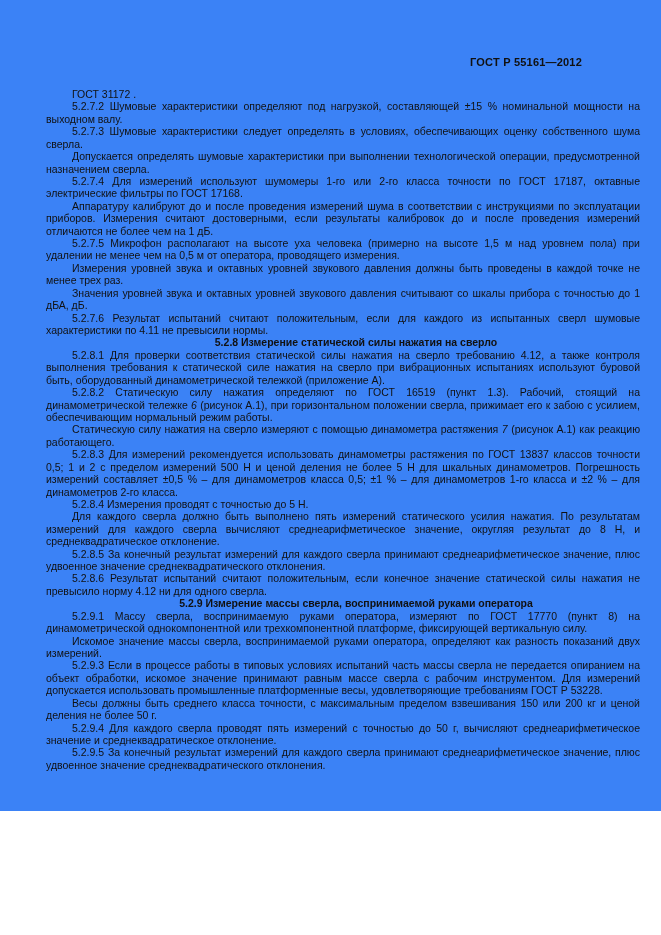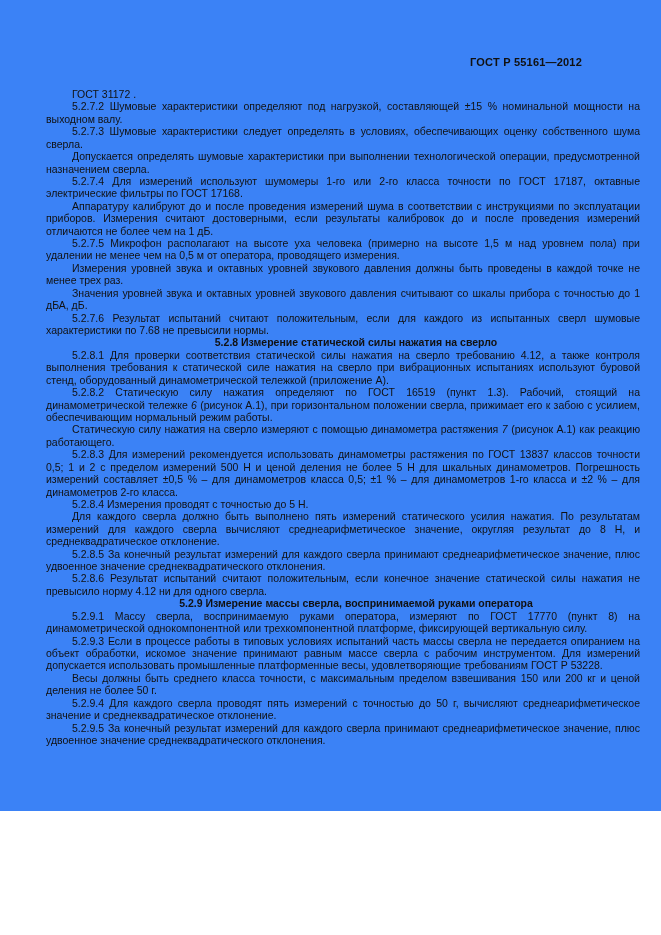--- a/index.html
+++ b/index.html
@@ -66,32 +66,33 @@
   <div class="content">
       <p class="body"><span>ГОСТ 31172 .</span></p>
       <p class="body"><span>5.2.7.2 Шумовые характеристики  определяют под нагрузкой, составляющей ±15 % номинальной мощности на выходном валу.</span></p>
       <p class="body"><span>5.2.7.3 Шумовые характеристики следует определять в условиях, обеспечивающих оценку собственного шума сверла.</span></p>
       <p class="body"><span>Допускается определять шумовые характеристики при выполнении технологической операции, предусмотренной назначением сверла.</span></p>
       <p class="body"><span>5.2.7.4 Для измерений используют шумомеры 1-го или 2-го класса точности по ГОСТ 17187, октавные электрические фильтры по ГОСТ 17168.</span></p>
       <p class="body"><span>Аппаратуру калибруют до и после проведения измерений шума в соответствии с инструкциями по эксплуатации приборов. Измерения считают достоверными, если результаты калибровок до и после проведения измерений отличаются не более чем на 1 дБ.</span></p>
       <p class="body"><span>5.2.7.5 Микрофон располагают на высоте уха человека (примерно на высоте 1,5 м над уровнем пола) при удалении не менее чем на 0,5 м от оператора, проводящего измерения.</span></p>
       <p class="body"><span>Измерения уровней звука и октавных уровней звукового давления должны быть проведены в каждой точке не менее трех раз.</span></p>
       <p class="body"><span>Значения уровней звука и октавных уровней звукового давления считывают со шкалы прибора с точностью до 1 дБА, дБ.</span></p>
-      <p class="body"><span>5.2.7.6 Результат испытаний считают положительным, если для каждого из испытанных сверл шумовые характеристики по 7.68 не превысили нормы.</span></p>
+      <p class="body"><span>5.2.7.6 Результат испытаний считают положительным, если для каждого из испытанных сверл шумовые характеристики по 4.11 не превысили нормы.</span></p>
       <p class="heading"><span>5.2.8 Измерение статической силы нажатия на сверло</span></p>
-      <p class="body"><span>5.2.8.1 Для проверки соответствия статической силы нажатия на сверло требованию 4.12, а также контроля выполнения требования к статической силе нажатия на сверло при вибрационных испытаниях используют буровой стенд, оборудованный динамометрической тележкой (приложение А).</span></p>
+      <p class="body"><span>5.2.8.1 Для проверки соответствия статической силы нажатия на сверло требованию 4.12, а также контроля выполнения требования к статической силе нажатия на сверло при вибрационных испытаниях используют буровой быть, оборудованный динамометрической тележкой (приложение А).</span></p>
       <p class="body"><span>5.2.8.2 Статическую силу нажатия определяют по ГОСТ 16519 (пункт 1.3). Рабочий, стоящий на динамометрической тележке </span><span class="italic">6</span><span> (рисунок А.1), при горизонтальном положении сверла, прижимает его к забою с усилием, обеспечивающим нормальный режим работы.</span></p>
       <p class="body"><span>Статическую силу нажатия на сверло измеряют с помощью динамометра растяжения </span><span class="italic">7</span><span> (рисунок А.1) как реакцию работающего.</span></p>
       <p class="body"><span>5.2.8.3 Для измерений рекомендуется использовать динамометры растяжения по ГОСТ 13837 классов точности 0,5; 1 и 2 с пределом измерений 500 Н и ценой деления не более 5 Н для шкальных динамометров. Погрешность измерений составляет ±0,5 % – для динамометров класса 0,5; ±1 % – для динамометров 1-го класса и ±2 % – для динамометров 2-го класса.</span></p>
       <p class="body"><span>5.2.8.4 Измерения проводят с точностью до 5 Н.</span></p>
       <p class="body"><span>Для каждого сверла должно быть выполнено пять измерений статического усилия нажатия. По результатам измерений для каждого сверла вычисляют среднеарифметическое значение, округляя результат до 8 Н, и среднеквадратическое отклонение.</span></p>
       <p class="body"><span>5.2.8.5 За конечный результат измерений для каждого сверла принимают среднеарифметическое значение, плюс удвоенное значение среднеквадратического отклонения.</span></p>
       <p class="body"><span>5.2.8.6 Результат испытаний считают положительным, если конечное значение статической силы нажатия не превысило норму 4.12 ни для одного сверла.</span></p>
       <p class="heading"><span>5.2.9 Измерение массы сверла, воспринимаемой руками оператора</span></p>
       <p class="body"><span>5.2.9.1 Массу сверла, воспринимаемую руками оператора, измеряют по ГОСТ 17770 (пункт 8) на динамометрической однокомпонентной или трехкомпонентной платформе, фиксирующей вертикальную силу.</span></p>
+      <p class="body"><span>Искомое значение массы сверла, воспринимаемой руками оператора, определяют как разность показаний двух измерений.</span></p>
       <p class="body"><span>5.2.9.3 Если в процессе работы в типовых условиях испытаний часть массы сверла не передается опиранием на объект обработки, искомое значение принимают равным массе сверла с рабочим инструментом. Для измерений допускается использовать промышленные платформенные весы, удовлетворяющие требованиям ГОСТ Р 53228.</span></p>
       <p class="body"><span>Весы должны быть среднего класса точности, с максимальным пределом взвешивания 150 или 200 кг и ценой деления не более 50 г.</span></p>
       <p class="body"><span>5.2.9.4 Для каждого сверла проводят пять измерений с точностью до 50 г, вычисляют среднеарифметическое значение и среднеквадратическое отклонение.</span></p>
       <p class="body"><span>5.2.9.5 За конечный результат измерений для каждого сверла принимают среднеарифметическое значение, плюс удвоенное значение среднеквадратического отклонения.</span></p>
     </div>
 
   <div class="page-number">7</div>
 </div>
 
 </body></html>

